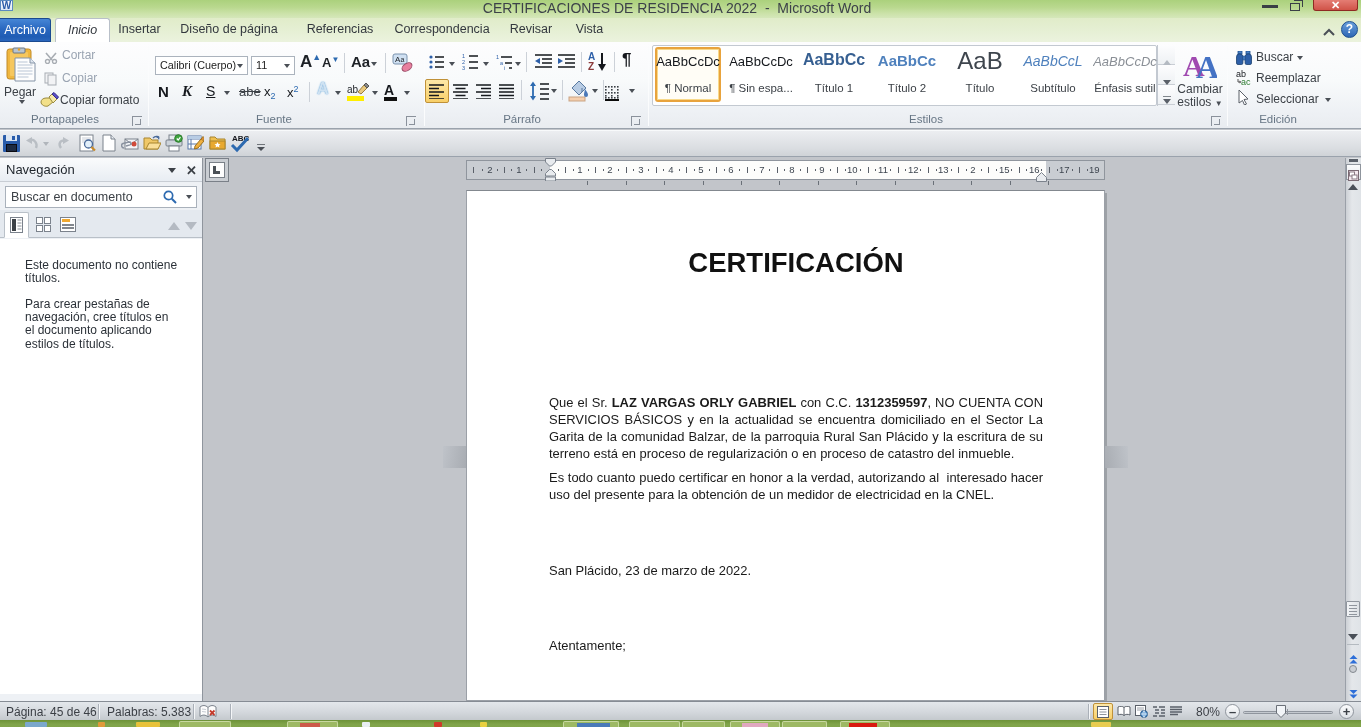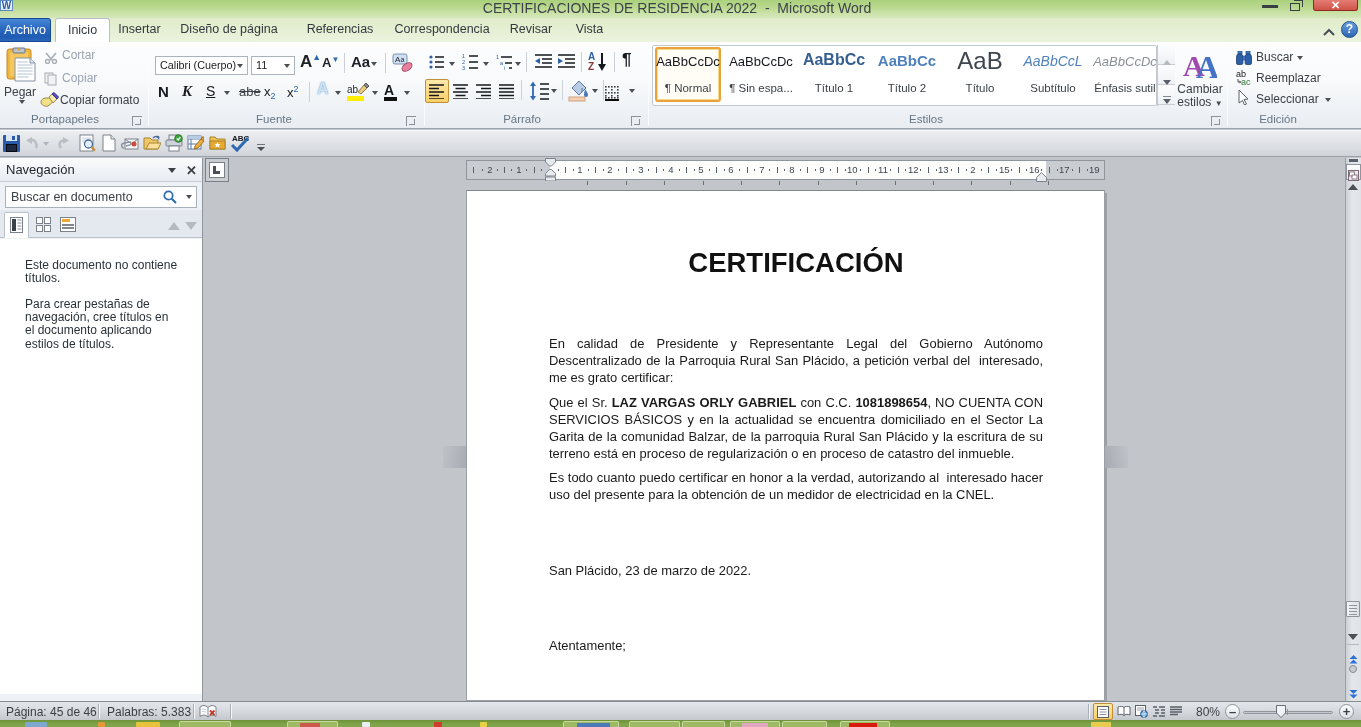--- a/index.html
+++ b/index.html
@@ -45,21 +45,21 @@
 <div class="abs" id="titlebar">
     <div class="abs" style="left:0px;top:0;width:13px;height:11px;background:linear-gradient(#fdfdff,#dce8f6);border:1px solid #5a8ac0;color:#2a5ca8;font-weight:bold;font-size:10px;text-align:center;line-height:10px;">W</div>
 <div class="abs t" style="left:0;top:0px;width:1354px;text-align:center;font-size:14px;color:#3c4149;">CERTIFICACIONES DE RESIDENCIA 2022  -  Microsoft Word</div>
 <div class="abs" style="left:1262px;top:5px;width:16px;height:3px;background:#3a3f46;"></div>
 <div class="abs" style="left:1290px;top:3px;width:10px;height:8px;border:1.5px solid #3a3f46;"></div>
 <div class="abs" style="left:1294px;top:0px;width:9px;height:7px;border:1.5px solid #3a3f46;border-left:none;border-bottom:none;"></div>
 <div class="abs" style="left:1313px;top:0;width:45px;height:11px;background:linear-gradient(#e47d74,#d05348);border:1px solid #8e2a22;border-top:none;border-radius:0 0 3px 3px;color:#fff;text-align:center;font-size:11px;font-weight:bold;line-height:10px;">✕</div>
   </div>
 <div class="abs" id="tabrow">
     <div class="abs" style="left:0;top:0px;width:51px;height:24px;background:linear-gradient(#4686d6,#2a68c0 45%,#1f5cb4 80%,#2a66bc);border:1px solid #1a4a90;border-left:none;border-radius:0 3px 0 0;color:#fff;font-size:12.5px;text-align:center;line-height:22px;">Archivo</div>
-<div class="abs" style="left:55px;top:0px;width:55px;height:25px;background:#ffffff;border:1px solid #b9c0c9;border-bottom:none;border-radius:3px 3px 0 0;color:#33383e;font-size:12.5px;text-align:center;line-height:23px;">Inicio</div>
+<div class="abs" style="left:55px;top:0px;width:55px;height:25px;background:#ffffff;border:1px solid #b9c0c9;border-bottom:none;border-radius:3px 3px 0 0;color:#33383e;font-size:12.5px;text-align:center;line-height:23px;font-style:italic;">Inicio</div>
 <div class="abs tabtxt" style="left:112px;width:55px;">Insertar</div>
 <div class="abs tabtxt" style="left:167px;width:124px;">Diseño de página</div>
 <div class="abs tabtxt" style="left:296px;width:88px;">Referencias</div>
 <div class="abs tabtxt" style="left:384px;width:116px;">Correspondencia</div>
 <div class="abs tabtxt" style="left:500px;width:62px;">Revisar</div>
 <div class="abs tabtxt" style="left:562px;width:55px;">Vista</div>
 <div class="abs" style="left:1321px;top:6px;width:16px;height:12px;"><svg width="16" height="12" viewBox="0 0 16 12">
         <path d="M3 9 L8 4 L13 9" fill="none" stroke="#4a4f56" stroke-width="2"></path>
       </svg></div>
 <div class="abs" style="left:1341px;top:3px;width:17px;height:17px;border-radius:50%;background:linear-gradient(#6aa0dd,#2d66b4);border:1px solid #1d4e8f;color:#fff;font-weight:bold;font-size:12px;text-align:center;line-height:15px;">?</div>
@@ -502,27 +502,22 @@
 <div class="abs" style="left:341px;top:0px;"><svg width="11" height="23" viewBox="0 0 11 23">
           <path d="M0.5 0.5 H10.5 V4 L6.5 8 H4.5 L0.5 4 Z" fill="#e8ebee" stroke="#7b828c"></path>
           <path d="M0.5 15.5 L4.5 11.5 H6.5 L10.5 15.5 V18 H0.5 Z" fill="#e8ebee" stroke="#7b828c"></path>
           <rect x="0.5" y="19" width="10" height="4" fill="#e8ebee" stroke="#7b828c"></rect>
         </svg></div>
 <div class="abs" style="left:832px;top:10px;"><svg width="11" height="11" viewBox="0 0 11 11">
           <path d="M0.5 10.5 V6.5 L5.5 1.5 L10.5 6.5 V10.5 Z" fill="#e8ebee" stroke="#7b828c"></path>
         </svg></div>
 <div class="abs" id="page" style="left:262px;top:32px;width:639px;height:511px;background:#fff;border:1px solid #9ba0a7;border-top:1px solid #83888f;box-shadow:2px 3px 0 rgba(90,94,100,0.35);">
 <div class="abs" style="left:82px;top:56px;width:494px;text-align:center;font-size:27.5px;font-weight:bold;color:#111;">CERTIFICACIÓN</div>
-<div class="abs doctx" style="top:144px;">
-<div class="jl">En calidad de Presidente y Representante Legal del Gobierno Autónomo</div>
-<div class="jl">Descentralizado de la Parroquia Rural San Plácido, a petición verbal del&nbsp; interesado,</div>
-<div>me es grato certificar:</div>
-</div>
 <div class="abs doctx" style="top:203px;">
-<div class="jl">Que el Sr. <b>LAZ VARGAS ORLY GABRIEL</b> con C.C. <b>1081898654</b>, NO CUENTA CON</div>
+<div class="jl">Que el Sr. <b>LAZ VARGAS ORLY GABRIEL</b> con C.C. <b>1312359597</b>, NO CUENTA CON</div>
 <div class="jl">SERVICIOS BÁSICOS y en la actualidad se encuentra domiciliado en el Sector La</div>
 <div class="jl">Garita de la comunidad Balzar, de la parroquia Rural San Plácido y la escritura de su</div>
 <div>terreno está en proceso de regularización o en proceso de catastro del inmueble.</div>
 </div>
 <div class="abs doctx" style="top:278px;">
 <div class="jl">Es todo cuanto puedo certificar en honor a la verdad, autorizando al&nbsp; interesado hacer</div>
 <div>uso del presente para la obtención de un medidor de electricidad en la CNEL.</div>
 </div>
 <div class="abs doctx" style="top:371px;">San Plácido, 23 de marzo de 2022.</div>
 <div class="abs doctx" style="top:446px;">Atentamente;</div>

